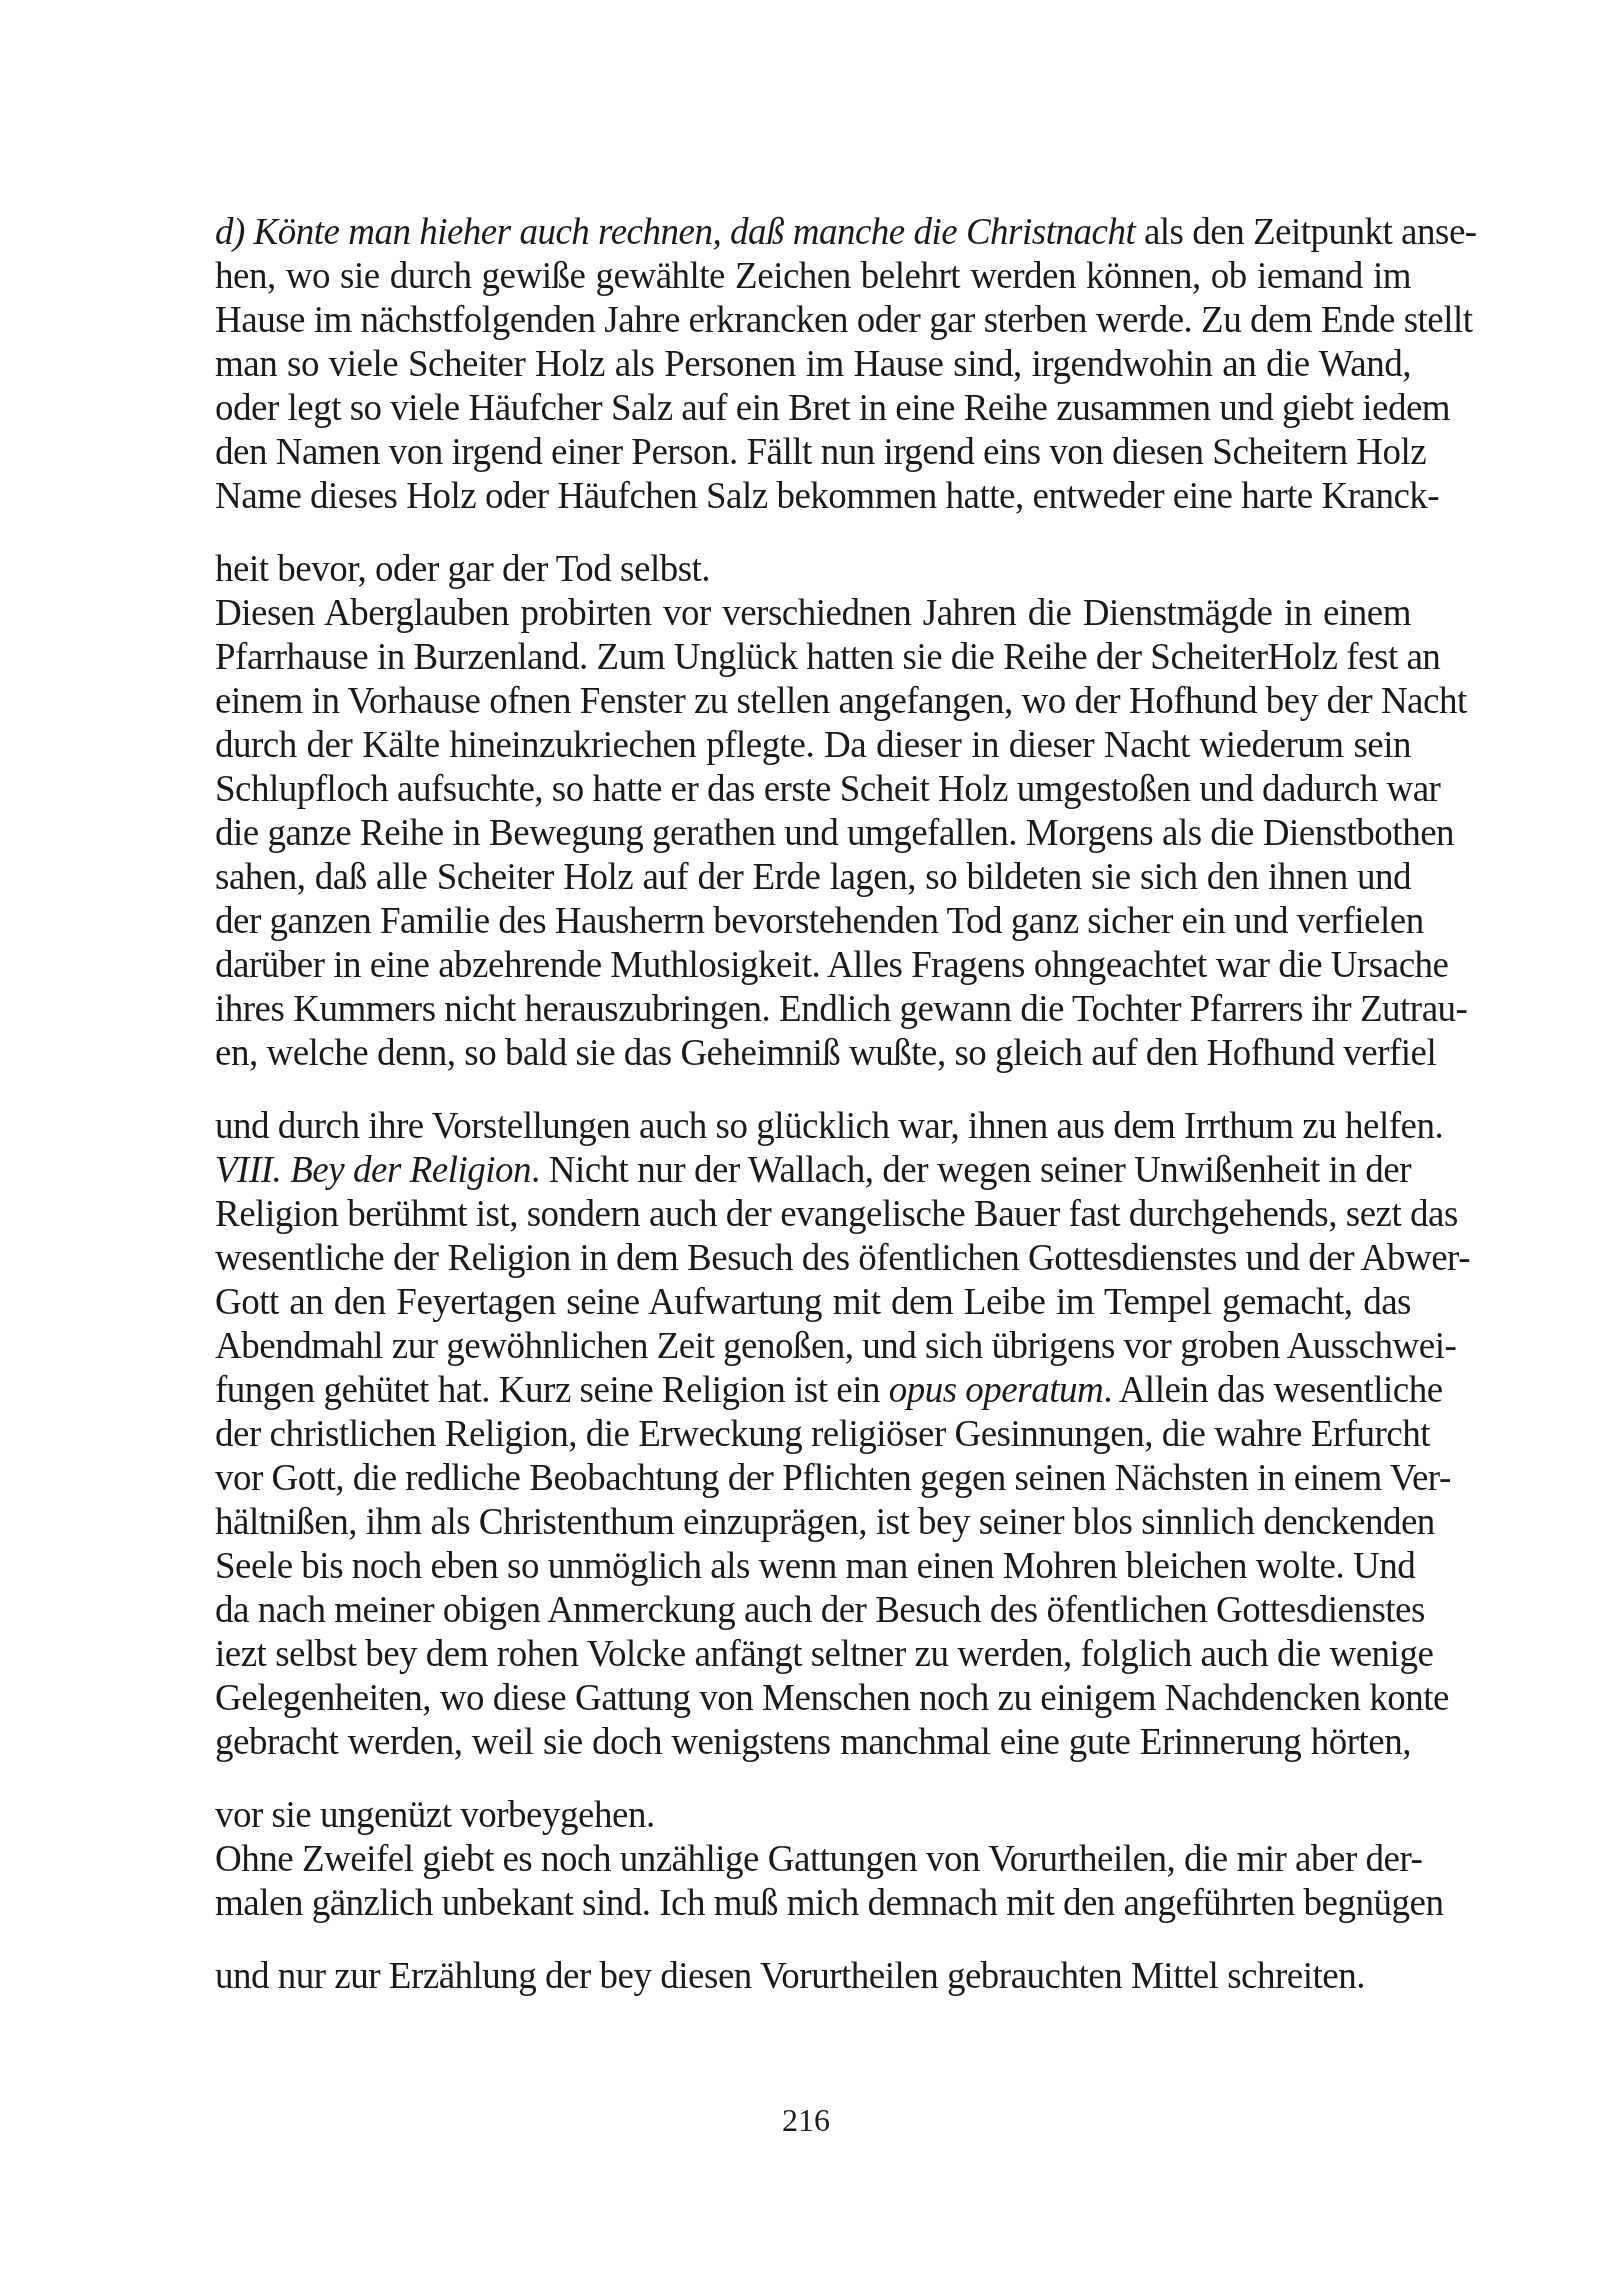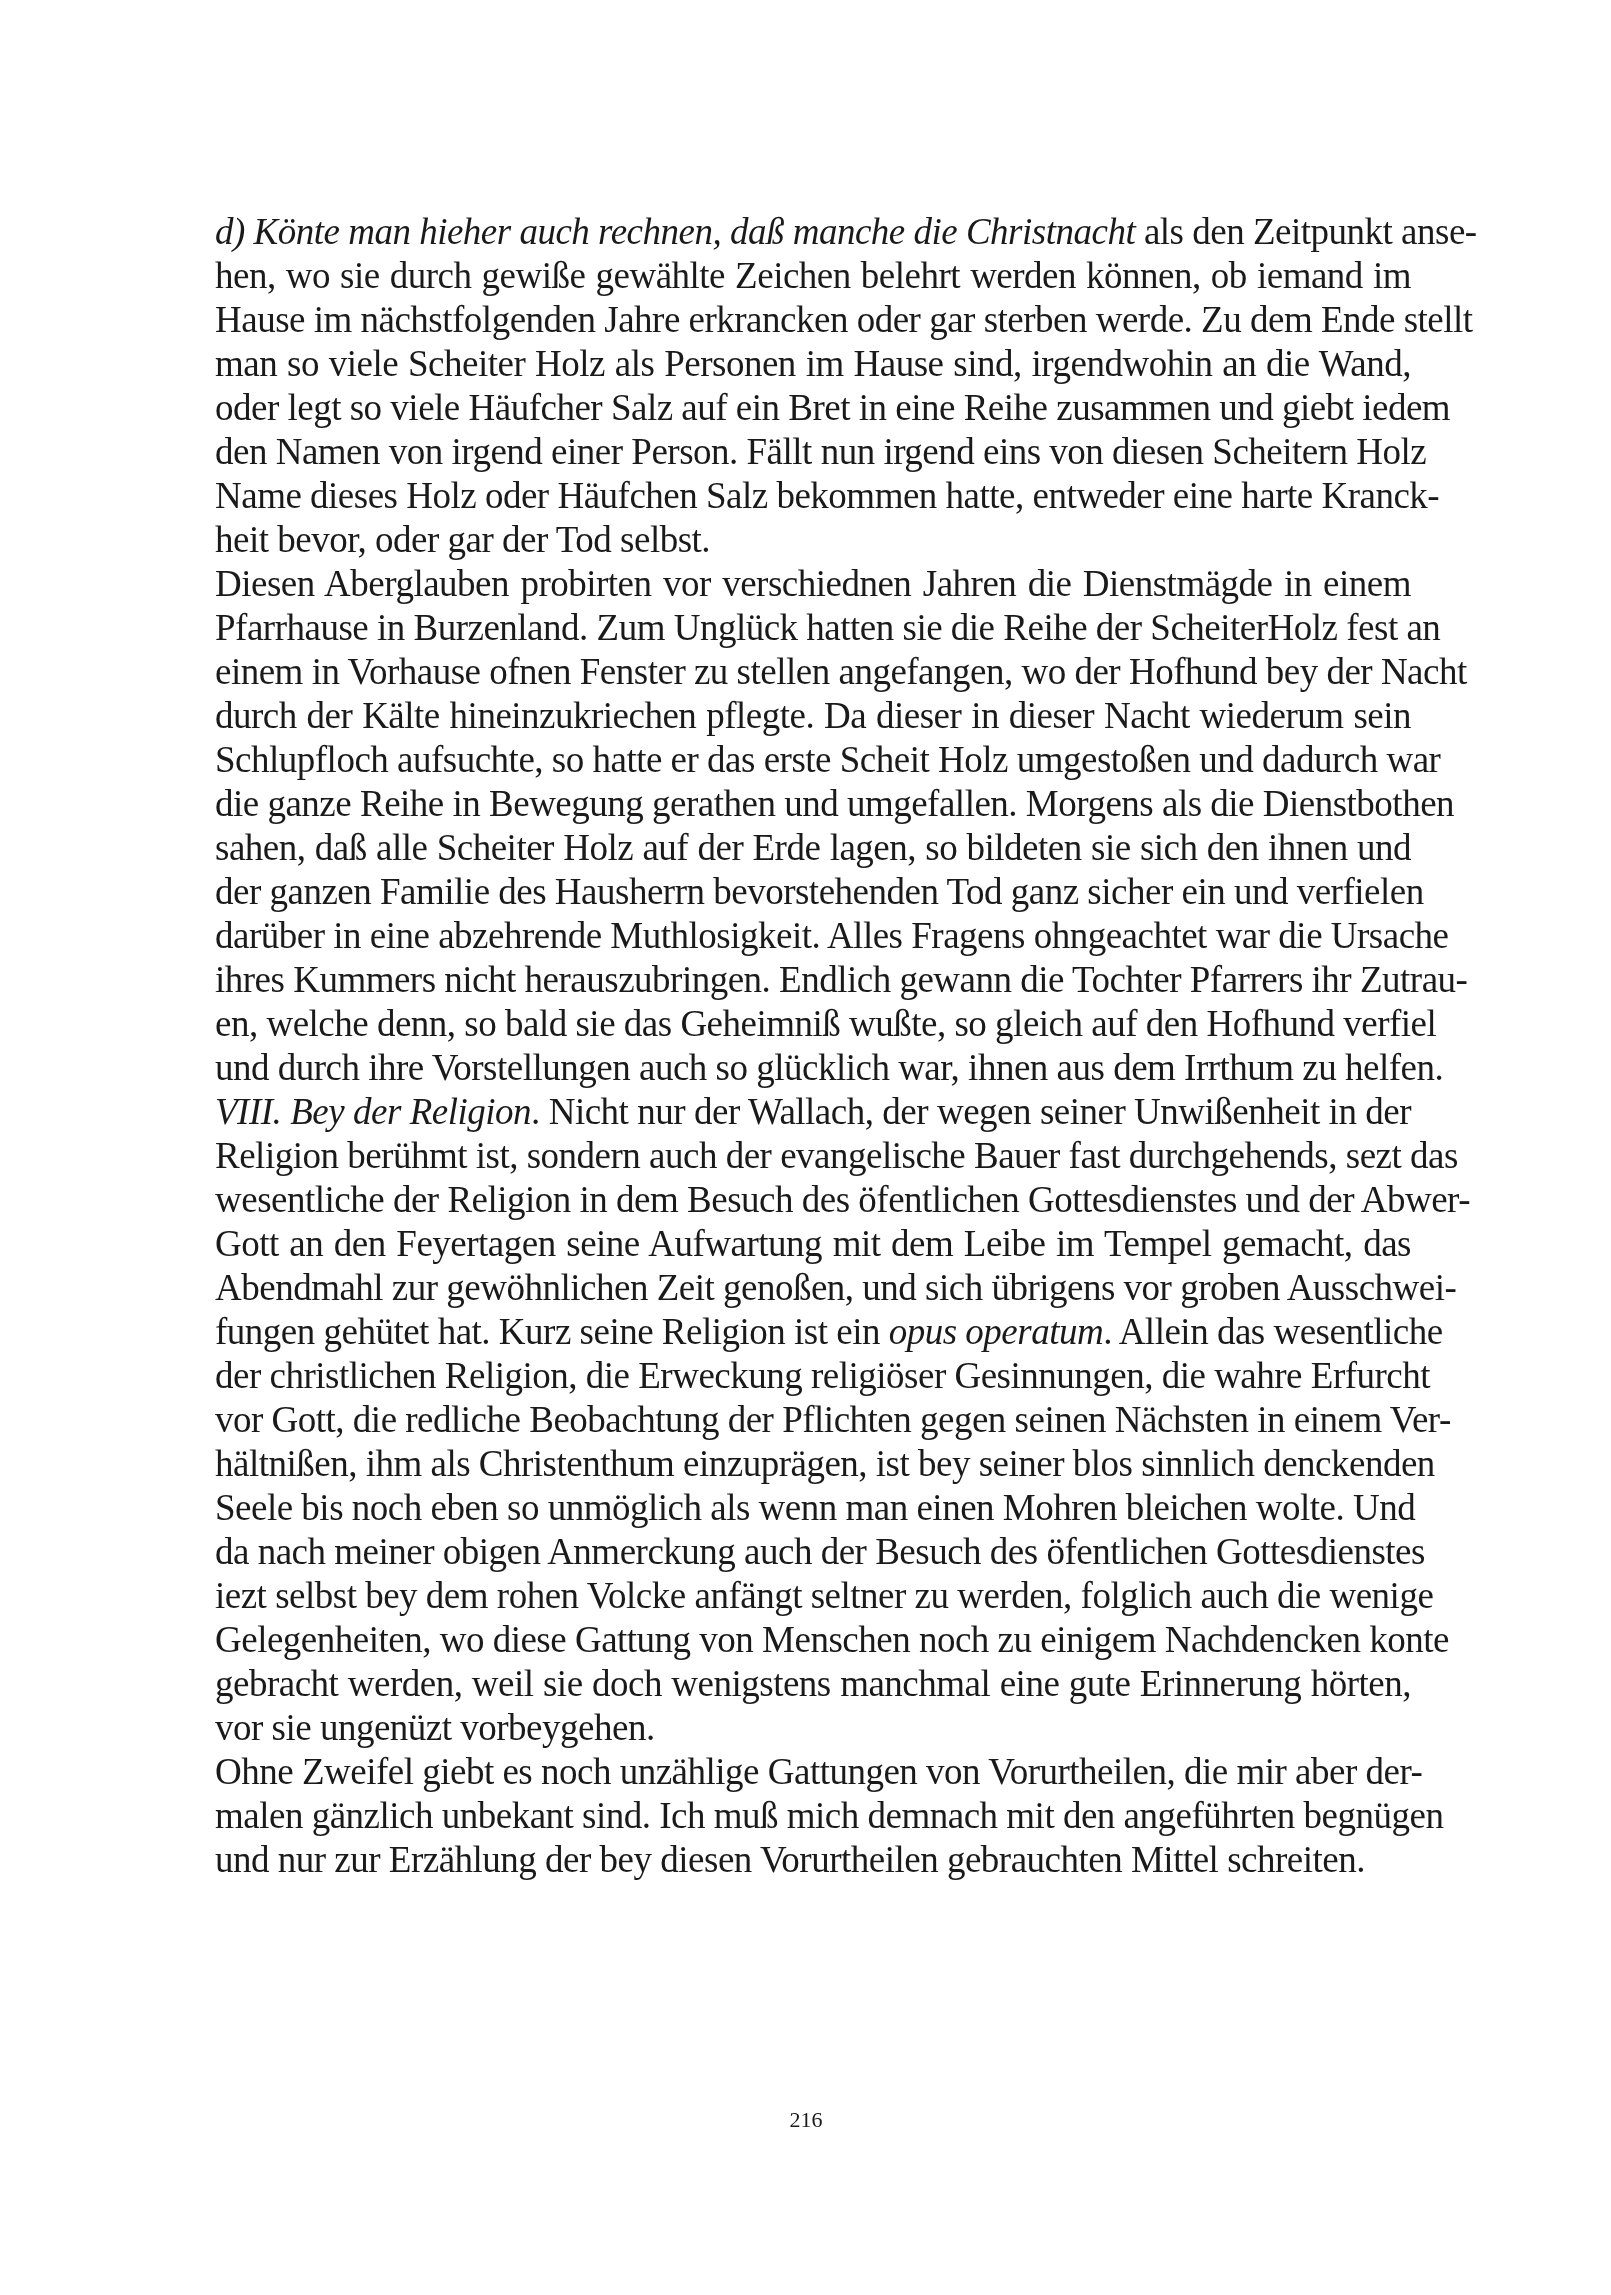--- a/index.html
+++ b/index.html
@@ -36,29 +36,30 @@
     font-size: 37px;
     white-space: nowrap;
     text-align: justify;
     text-align-last: justify;
     letter-spacing: -0.5px;
     word-spacing: 0px;
   }
   .line.last {
     text-align: left;
     text-align-last: left;
+    margin-top: 29px;
   }
   .it { font-style: italic; }
   .page-number {
     position: absolute;
     left: 0;
     width: 1612px;
     top: 2102px;
     text-align: center;
-    font-size: 22px;
+    font-size: 32px;
     line-height: 36px;
     color: #1a1a1a;
   }
 </style>
 </head>
 <body>
 
 <div class="page">
   <div class="text-block" id="text-block">
       <div>

